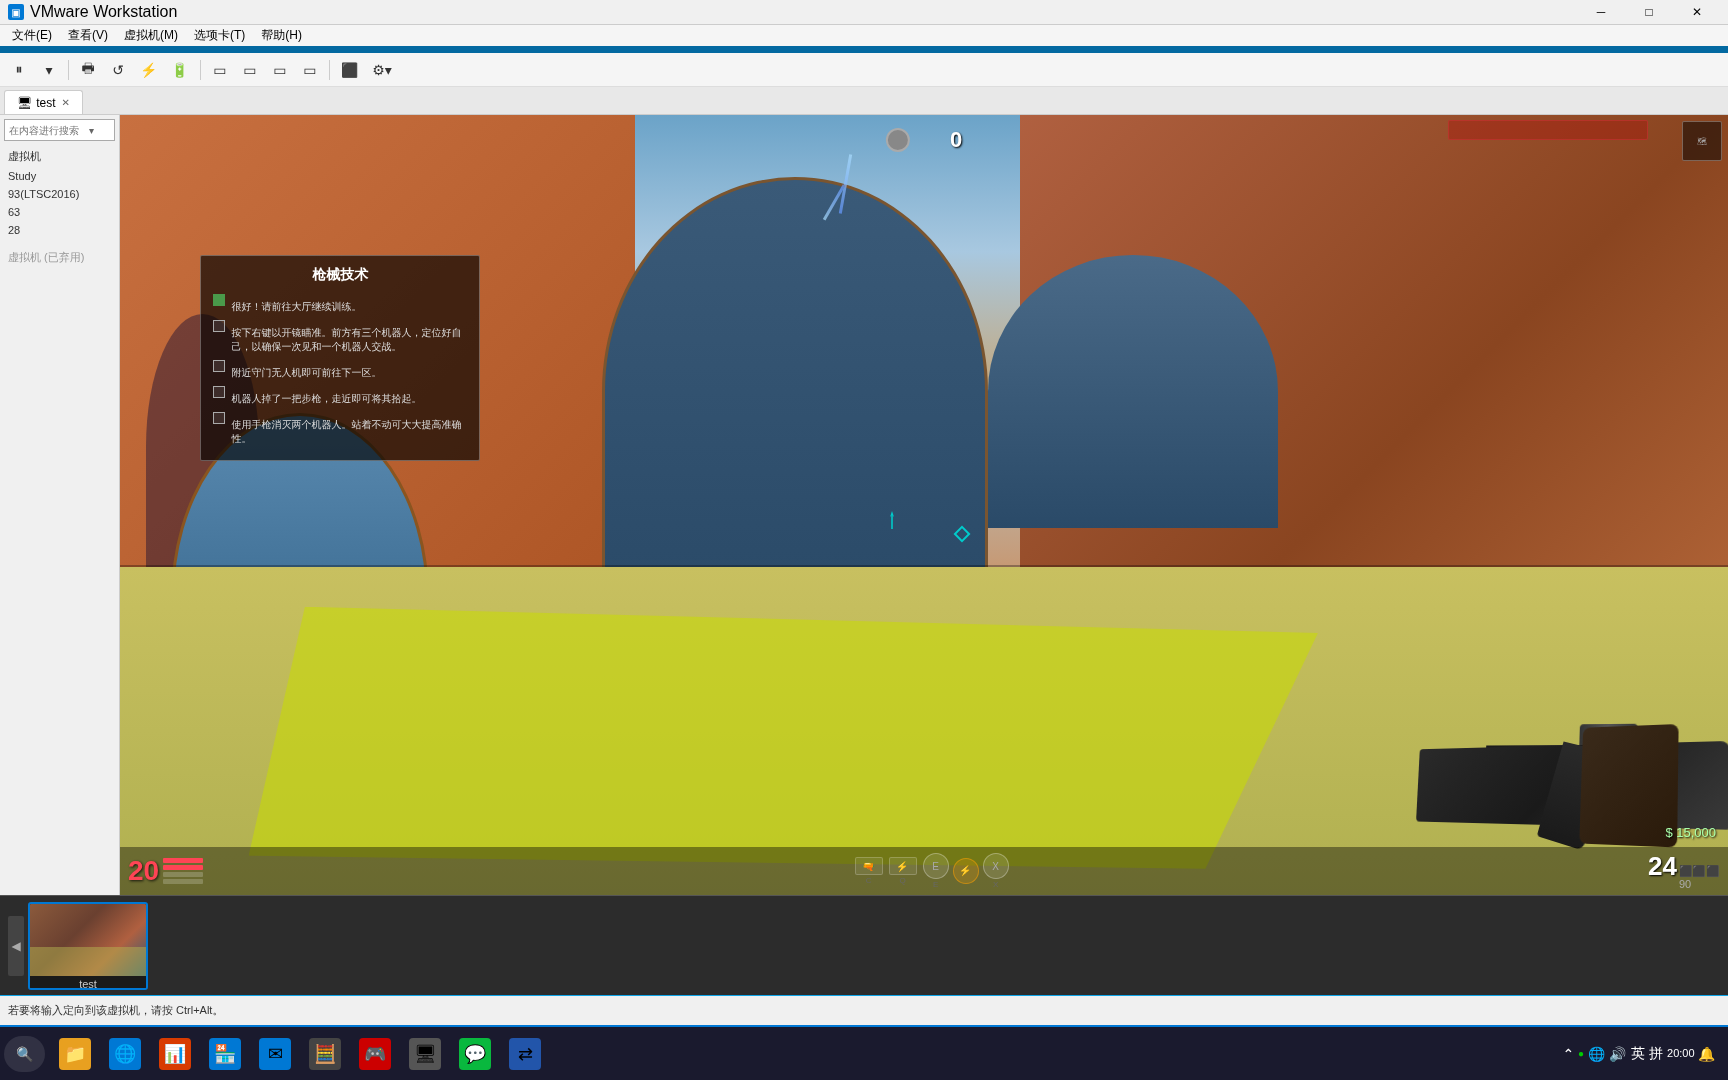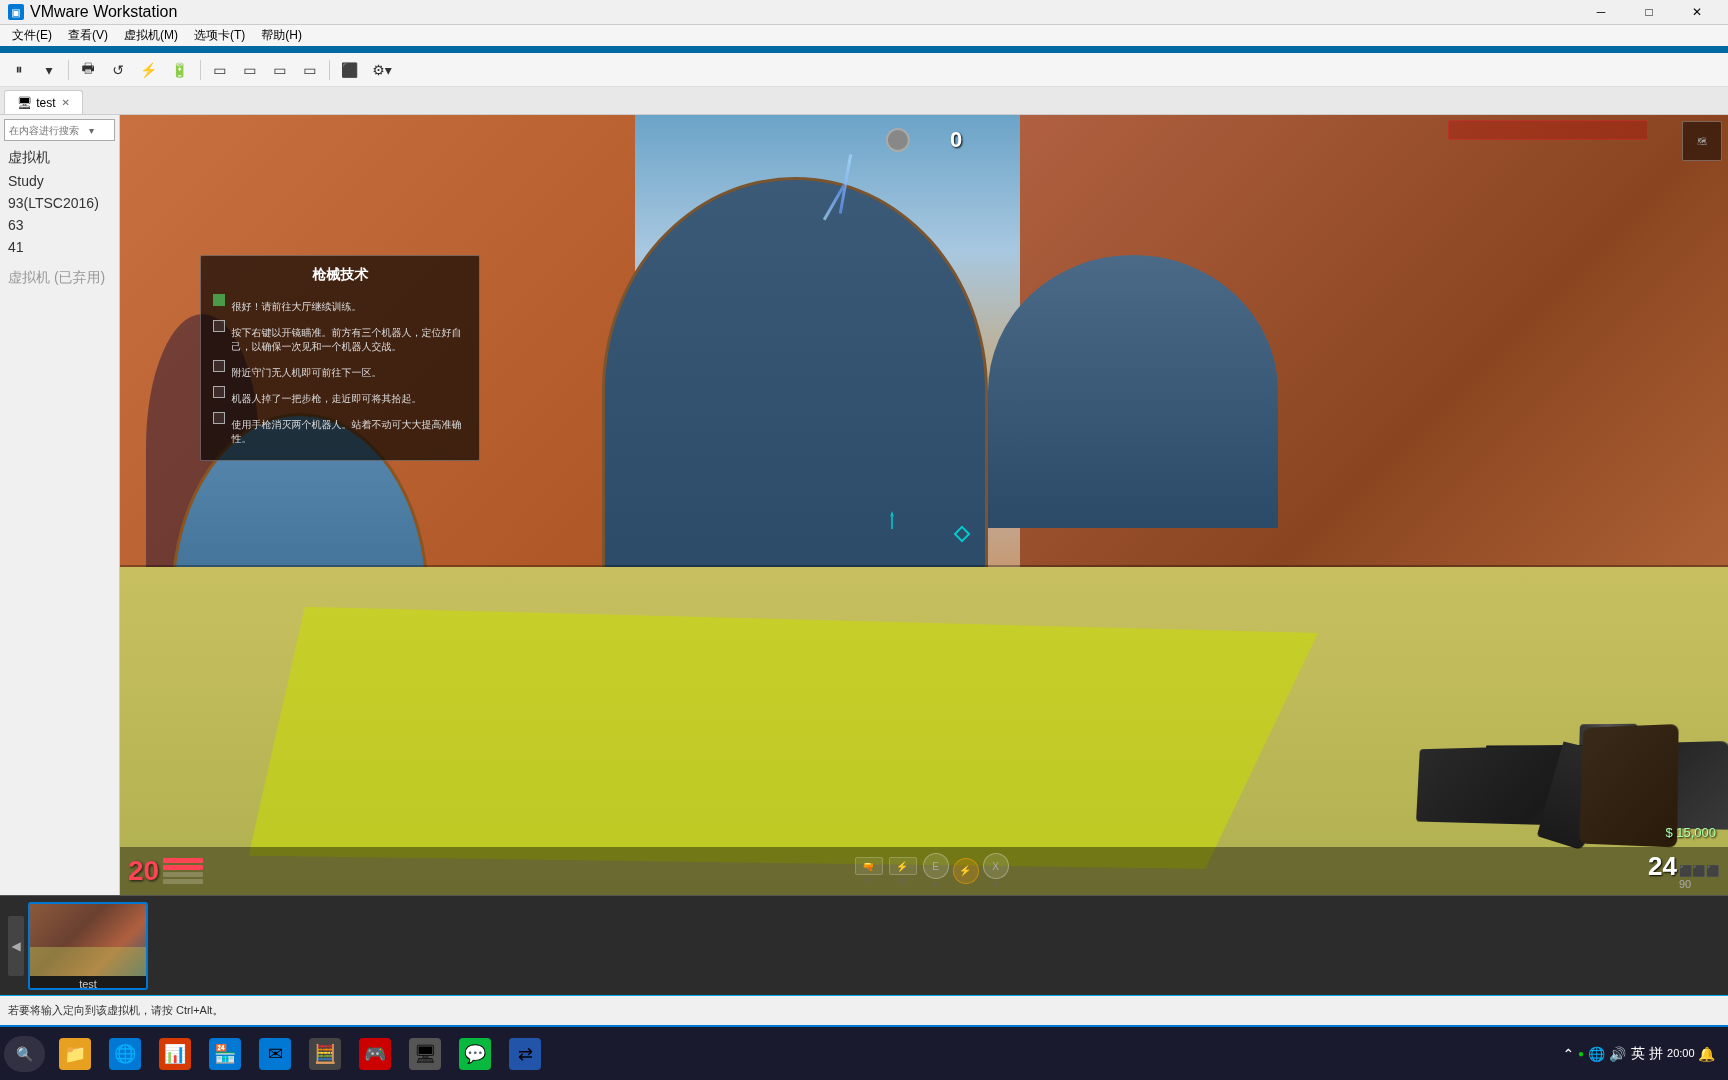--- a/index.html
+++ b/index.html
@@ -160,21 +160,21 @@
       width: 100%;
       background: transparent;
     }
     .sidebar-dropdown {
       width: 16px;
       font-size: 10px;
       cursor: pointer;
       color: #666;
     }
     .sidebar-item {
-      font-size: 14px;
+      font-size: 11px;
       padding: 2px 4px;
       color: #333;
       cursor: pointer;
     }
     .sidebar-item.disabled { color: #999; }
 
     
     #game-viewport {
       flex: 1;
       position: relative;
@@ -789,21 +789,21 @@
 
   <div id="sidebar">
     <div class="sidebar-search">
       <input type="text" style="font-size: 10px; width: 80px;" placeholder="在内容进行搜索">
       <div class="sidebar-dropdown">▾</div>
     </div>
     <div class="sidebar-item">虚拟机</div>
     <div class="sidebar-item">Study</div>
     <div class="sidebar-item">93(LTSC2016)</div>
     <div class="sidebar-item">63</div>
-    <div class="sidebar-item">41</div>
+    <div class="sidebar-item">28</div>
     <div class="sidebar-item disabled" style="margin-top: 8px;">虚拟机 (已弃用)</div>
   </div>
 
   <div id="game-viewport">
 
     <div id="game-scene">
 
       <div class="sky-area"></div>
 
       <div class="building-left">

